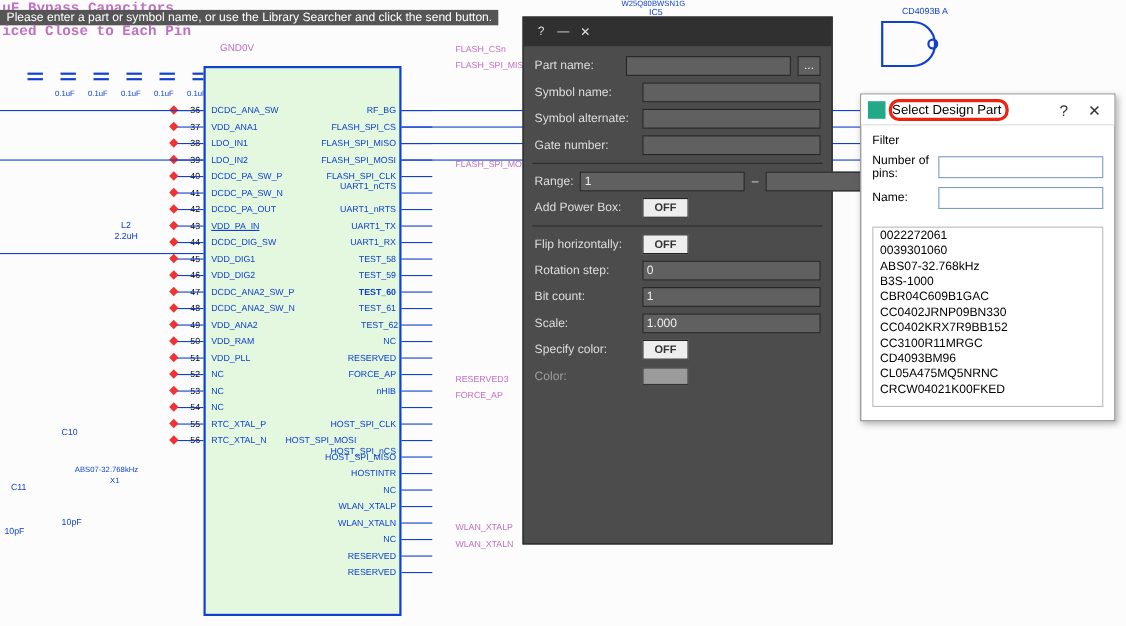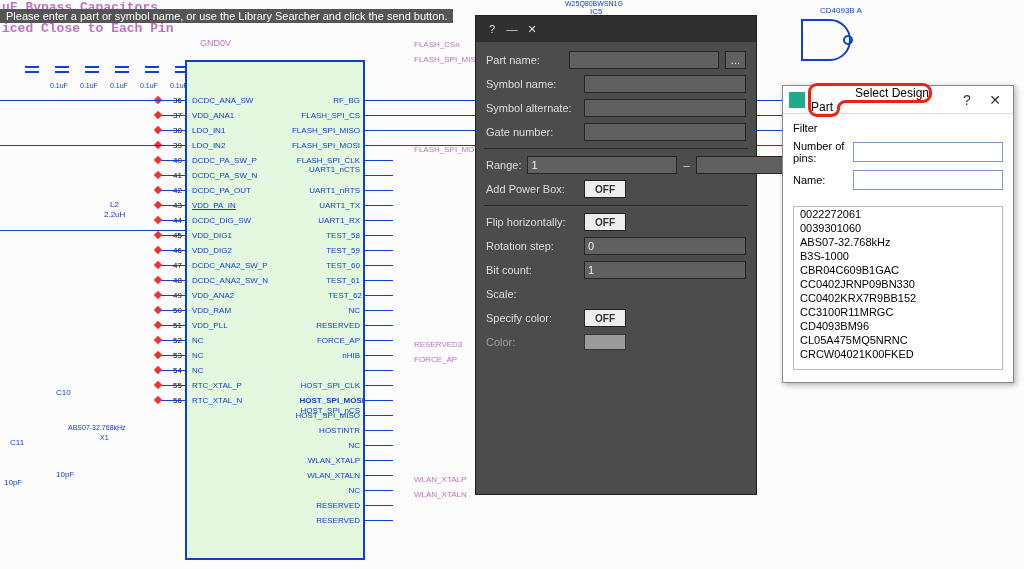--- a/index.html
+++ b/index.html
@@ -70,21 +70,21 @@
 .selwin .filter { padding: 8px 10px 10px; }
 .selwin .filter .grp-label { font-size: 11px; margin-bottom: 6px; display: block; }
 .selwin .frow { display: flex; align-items: center; margin-bottom: 6px; gap: 6px; }
 .selwin .frow label { width: 92px; font-size: 11px; }
 .selwin .frow input { flex: 1; height: 20px; border: 1px solid #7a9acc; padding: 0 3px; font-size: 11px; }
 .selwin .listbox {
   margin: 0 10px 10px; border: 1px solid #bbb; height: 164px; overflow-y: scroll;
   font-size: 11px; padding: 0 0;
 }
 .selwin .listbox .item { padding: 1px 6px; cursor: pointer; white-space: nowrap; }
-.red-highlight-title { outline: 3px solid #e21; border-radius: 6px; padding-right:4px;padding-left:44px; }
+.red-highlight-title { outline: 3px solid #e21; border-radius: 6px; padding-right:4px; }
 
 </style>
 </head>
 <body>
 
 <div class="schematic-bg">
   <div class="sch-text pink" style="left:2px;top:0;font-size:13px">uF Bypass Capacitors</div>
   <div class="hint-bar">Please enter a part or symbol name, or use the Library Searcher and click the send button.</div>
   <div class="sch-text pink" style="left:2px;top:21px;font-size:13px">iced Close to Each Pin</div>
 
@@ -207,39 +207,39 @@
       <div class="pin-label" style="right: 664px; top: 186px; text-align: right; left: auto;">UART1_nRTS</div>
       <div class="wire" style="left: 365px; top: 190px; width: 28px; height: 1px;"></div>
       <div class="pin-label" style="right: 664px; top: 201px; text-align: right; left: auto;">UART1_TX</div>
       <div class="wire" style="left: 365px; top: 205px; width: 28px; height: 1px;"></div>
       <div class="pin-label" style="right: 664px; top: 216px; text-align: right; left: auto;">UART1_RX</div>
       <div class="wire" style="left: 365px; top: 220px; width: 28px; height: 1px;"></div>
       <div class="pin-label" style="right: 664px; top: 231px; text-align: right; left: auto;">TEST_58</div>
       <div class="wire" style="left: 365px; top: 235px; width: 28px; height: 1px;"></div>
       <div class="pin-label" style="right: 664px; top: 246px; text-align: right; left: auto;">TEST_59</div>
       <div class="wire" style="left: 365px; top: 250px; width: 28px; height: 1px;"></div>
-      <div class="pin-label" style="right: 664px; top: 261px; text-align: right; left: auto;">TEST_60</div>
+      <div class="pin-label" style="right: 664px; top: 261px; text-align: right; left: auto; font-weight: bold;">TEST_60</div>
       <div class="wire" style="left: 365px; top: 265px; width: 28px; height: 1px;"></div>
       <div class="pin-label" style="right: 664px; top: 276px; text-align: right; left: auto;">TEST_61</div>
       <div class="wire" style="left: 365px; top: 280px; width: 28px; height: 1px;"></div>
       <div class="pin-label" style="right: 662px; top: 291px; left: auto;">TEST_62</div>
       <div class="wire" style="left: 365px; top: 295px; width: 28px; height: 1px;"></div>
       <div class="pin-label" style="right: 664px; top: 306px; text-align: right; left: auto;">NC</div>
       <div class="wire" style="left: 365px; top: 310px; width: 28px; height: 1px;"></div>
       <div class="pin-label" style="right: 664px; top: 321px; text-align: right; left: auto;">RESERVED</div>
       <div class="wire" style="left: 365px; top: 325px; width: 28px; height: 1px;"></div>
       <div class="pin-label" style="right: 664px; top: 336px; text-align: right; left: auto;">FORCE_AP</div>
       <div class="wire" style="left: 365px; top: 340px; width: 28px; height: 1px;"></div>
       <div class="pin-label" style="right: 664px; top: 351px; text-align: right; left: auto;">nHIB</div>
       <div class="wire" style="left: 365px; top: 355px; width: 28px; height: 1px;"></div>
       <div class="pin-label" style="right: 664px; top: 366px; left: auto; margin-top: 40px;">HOST_SPI_nCS</div>
       <div class="wire" style="left: 365px; top: 370px; width: 28px; height: 1px;"></div>
       <div class="pin-label" style="right: 664px; top: 381px; text-align: right; left: auto;">HOST_SPI_CLK</div>
       <div class="wire" style="left: 365px; top: 385px; width: 28px; height: 1px;"></div>
-      <div class="pin-label" style="right: 660px; top: 396px; text-align: center; left: auto; font-weight: bold;">HOST_SPI_MOSI</div>
+      <div class="pin-label" style="right: 700px; top: 396px; text-align: center; left: auto;">HOST_SPI_MOSI</div>
       <div class="wire" style="left: 365px; top: 400px; width: 28px; height: 1px;"></div>
       <div class="pin-label" style="right: 664px; top: 411px; text-align: right; left: auto;">HOST_SPI_MISO</div>
       <div class="wire" style="left: 365px; top: 415px; width: 28px; height: 1px;"></div>
       <div class="pin-label" style="right: 664px; top: 426px; text-align: right; left: auto;">HOSTINTR</div>
       <div class="wire" style="left: 365px; top: 430px; width: 28px; height: 1px;"></div>
       <div class="pin-label" style="right: 664px; top: 441px; text-align: right; left: auto;">NC</div>
       <div class="wire" style="left: 365px; top: 445px; width: 28px; height: 1px;"></div>
       <div class="pin-label" style="right: 664px; top: 456px; text-align: right; left: auto;">WLAN_XTALP</div>
       <div class="wire" style="left: 365px; top: 460px; width: 28px; height: 1px;"></div>
       <div class="pin-label" style="right: 664px; top: 471px; text-align: right; left: auto;">WLAN_XTALN</div>
@@ -343,20 +343,21 @@
   <div class="row">
     <span class="lab">Rotation step:</span>
     <input class="fld" value="0" style="">
   </div>
   <div class="row">
     <span class="lab">Bit count:</span>
     <input class="fld" value="1" style="">
   </div>
   <div class="row">
     <span class="lab">Scale:</span>
+    <input class="fld" value="1.000" style="">
   </div>
   <div class="row">
     <span class="lab">Specify color:</span>
     <span class="toggle off">OFF</span>
   </div>
   <div class="row" style="opacity:.55">
     <span class="lab">Color:</span>
     <span class="colorbox"></span>
   </div>
 </div>

